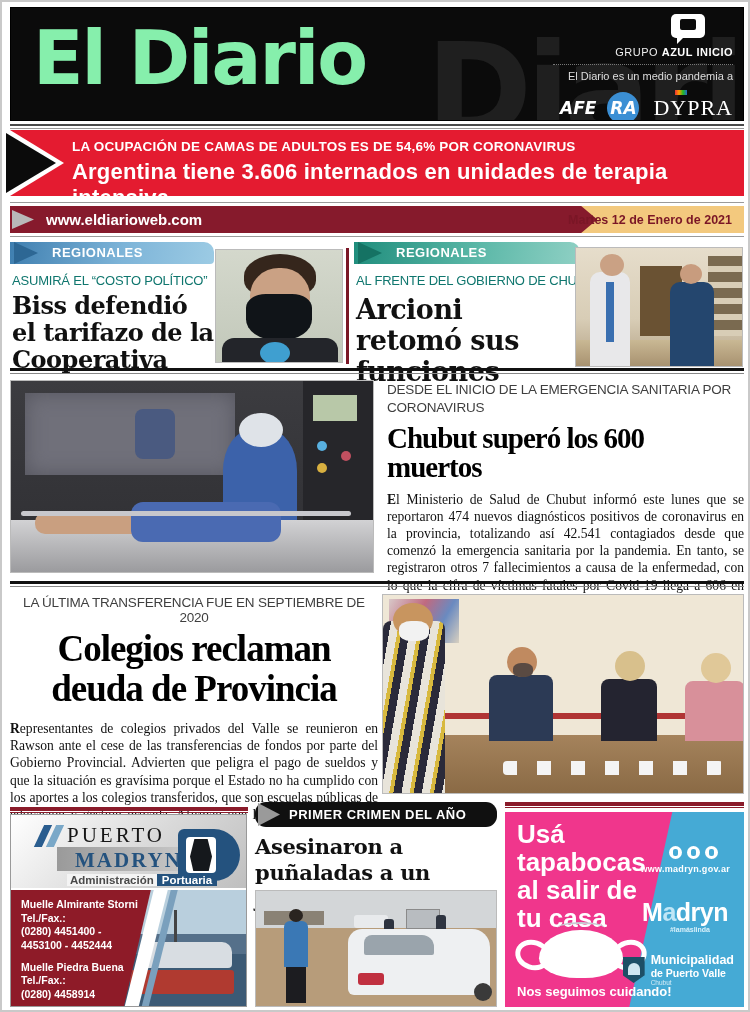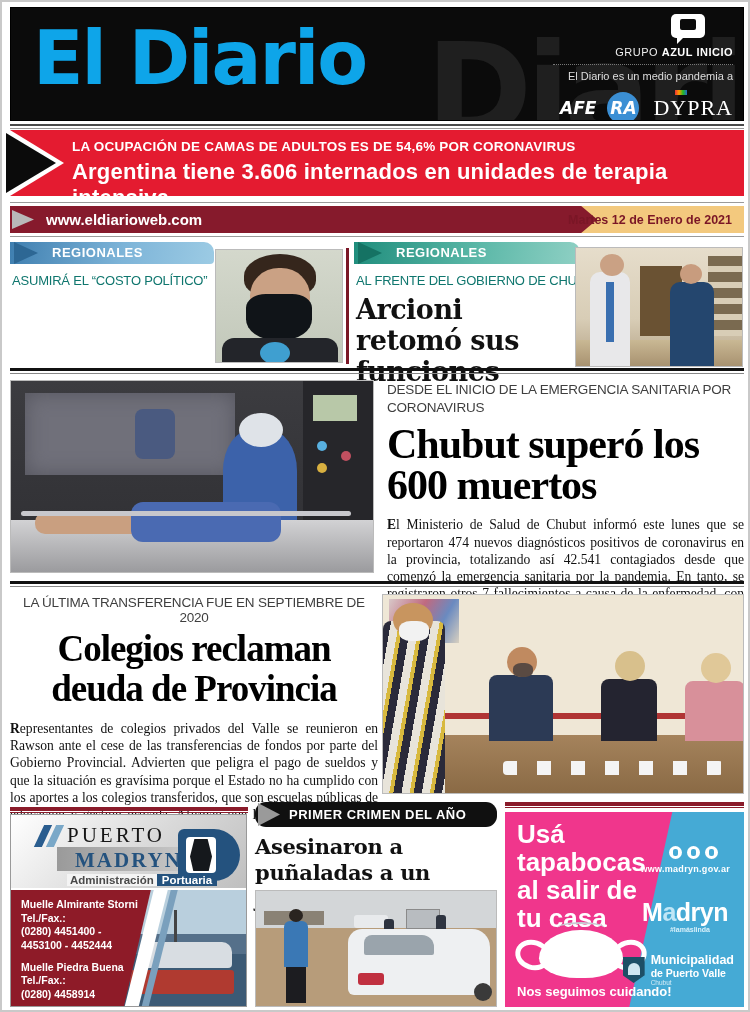--- a/index.html
+++ b/index.html
@@ -7,21 +7,21 @@
   body { font-family:"Liberation Sans", sans-serif; }
   .page { position:relative; width:750px; height:1012px; background:#fff;
           border:2px solid #c9c9c9; overflow:hidden; margin:0 auto; }
 
   
   .masthead { position:absolute; left:8px; top:5px; width:734px; height:114px;
               background:#0b0b0b; overflow:hidden; border:1px solid #000; }
   .ghost { position:absolute; left:415px; top:8px; font:bold 128px "DejaVu Sans",sans-serif;
            color:#1f1f1f; letter-spacing:-6px; }
   .logo { position:absolute; left:22px; top:7px; font:bold 74px "DejaVu Sans",sans-serif;
-          color:#0ea5e9; letter-spacing:-2px; }
+          color:#86efac; letter-spacing:-2px; }
   .mh-right { position:absolute; right:10px; top:6px; width:180px; text-align:right; color:#fff; }
   .cam-icon { display:inline-block; position:relative; width:34px; height:24px; background:#fff;
               border-radius:5px; margin-right:28px; }
   .cam-icon:before { content:""; position:absolute; left:9px; top:5px; width:16px; height:11px;
                      background:#0b0b0b; border-radius:2px; }
   .cam-icon:after { content:""; position:absolute; left:6px; bottom:-6px;
                     border:6px solid transparent; border-top-color:#fff; border-left-color:#fff; }
   .grupo { font-size:11px; letter-spacing:.5px; margin-top:4px; color:#eee; }
   .grupo b { color:#fff; }
   .asociado { font-size:11px; color:#ddd; margin-top:6px; padding-top:5px;
@@ -113,21 +113,21 @@
   .ph-icu .bed { position:absolute; left:0; bottom:0; width:100%; height:52px; background:linear-gradient(#d2d2d4,#9b9b9e); }
   .ph-icu .legs { position:absolute; left:24px; bottom:38px; width:130px; height:22px; background:#c99f80; border-radius:10px; }
   .ph-icu .sheet { position:absolute; left:120px; bottom:30px; width:150px; height:40px; background:#4a6ab2; border-radius:12px; }
   .ph-icu .rail { position:absolute; left:10px; bottom:56px; width:330px; height:5px; background:#c7c7cc; border-radius:3px; }
   .ph-icu .equip { position:absolute; right:0; top:0; width:70px; height:150px; background:#26262a; }
   .ph-icu .equip:before { content:""; position:absolute; left:10px; top:14px; width:44px; height:26px; background:#b8c8a8; }
   .ph-icu .equip:after { content:""; position:absolute; left:14px; top:60px; width:10px; height:10px; border-radius:50%; background:#58b0e0; box-shadow:0 22px 0 #d8b040, 24px 10px 0 #c05060; }
 
   .main-txt { position:absolute; left:385px; top:379px; width:357px; }
   .main-txt .kicker { font-size:13.5px; line-height:1.3; color:#3f3f3f; }
-  .main-txt h1 { font-family:"Liberation Serif",serif; font-weight:bold; font-size:42px;
+  .main-txt h1 { font-family:"Liberation Serif",serif; font-weight:bold; font-size:29px;
                  line-height:.98; letter-spacing:-1px; color:#000; margin-top:8px; }
   .story-body { font-family:"Liberation Serif",serif; font-size:13.6px; line-height:1.26;
                 text-align:justify; color:#111; margin-top:10px; }
   .story-body::first-letter { font-weight:bold; }
 
   
   .col-txt { position:absolute; left:8px; top:593px; width:368px; text-align:center; }
   .col-txt .kicker { font-size:13.5px; color:#3f3f3f; }
   .col-txt h1 { font-family:"Liberation Serif",serif; font-weight:bold; font-size:37px;
                 line-height:1.07; letter-spacing:-1px; color:#000; margin-top:4px; }
@@ -283,20 +283,21 @@
   </div>
 
   <div class="rule" style="top:234px"></div>
 
   <div class="reg-left">
     <div class="ribbon blue">
       <span class="tri"></span>
       <span>REGIONALES</span>
     </div>
     <div class="kicker">ASUMIRÁ EL “COSTO POLÍTICO”</div>
+    <h2 class="head-slab" style="width:205px">Biss defendió el tarifazo de la Cooperativa</h2>
   </div>
   <div class="photo ph-biss">
     <div class="hair"></div>
       <div class="face"></div>
       <div class="mask"></div>
       <div class="suit"></div>
       <div class="mic"></div>
   </div>
 
   <div class="vdiv"></div>

